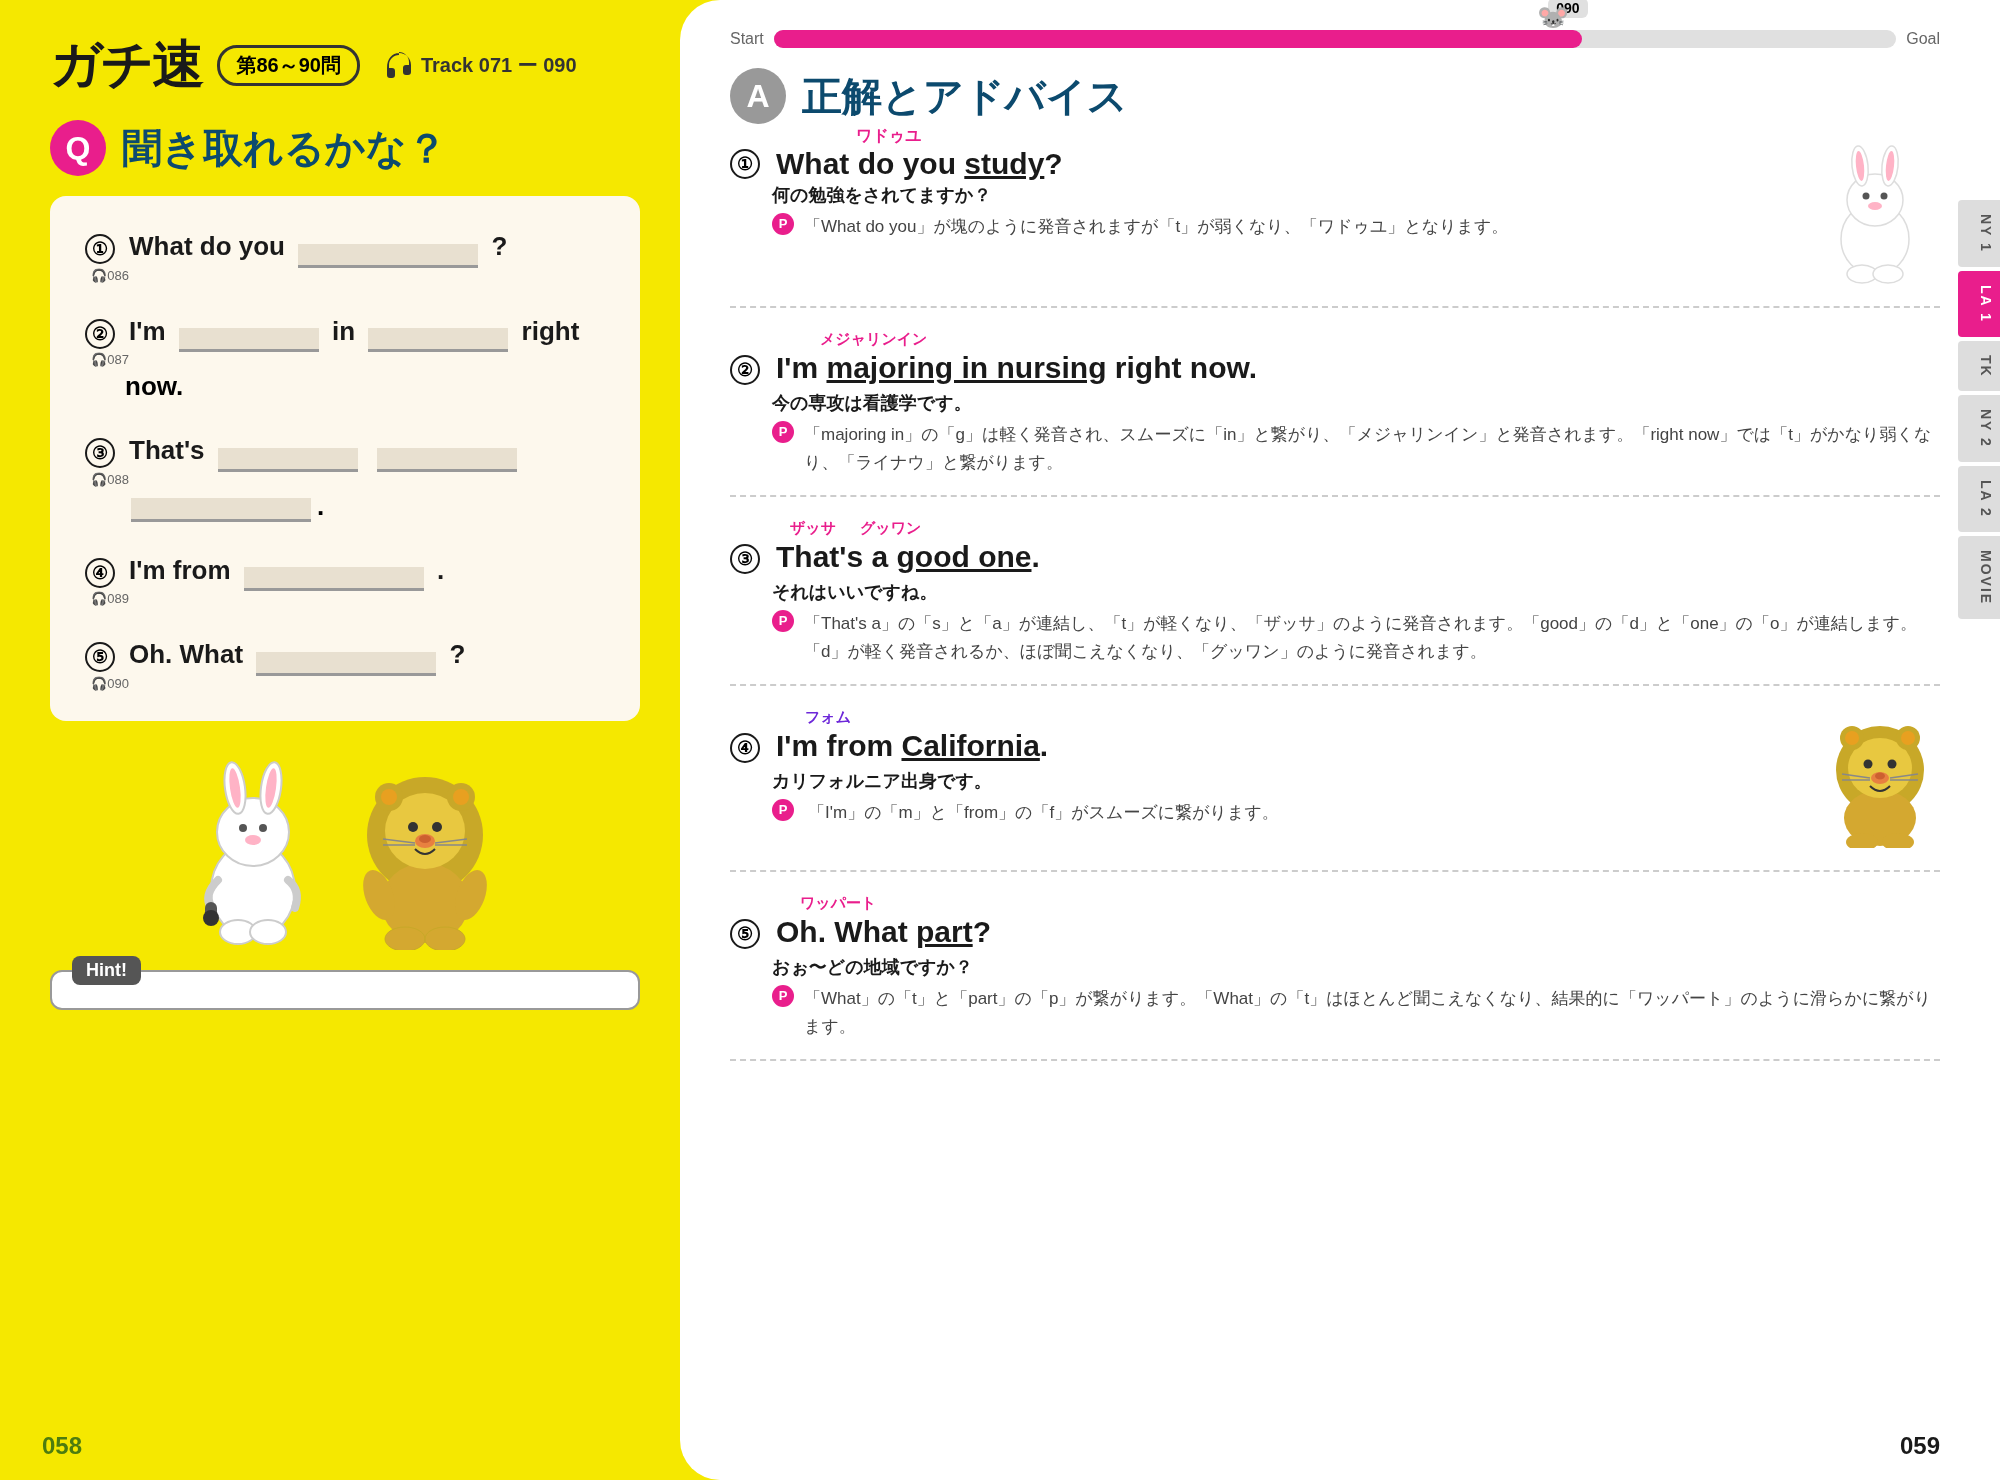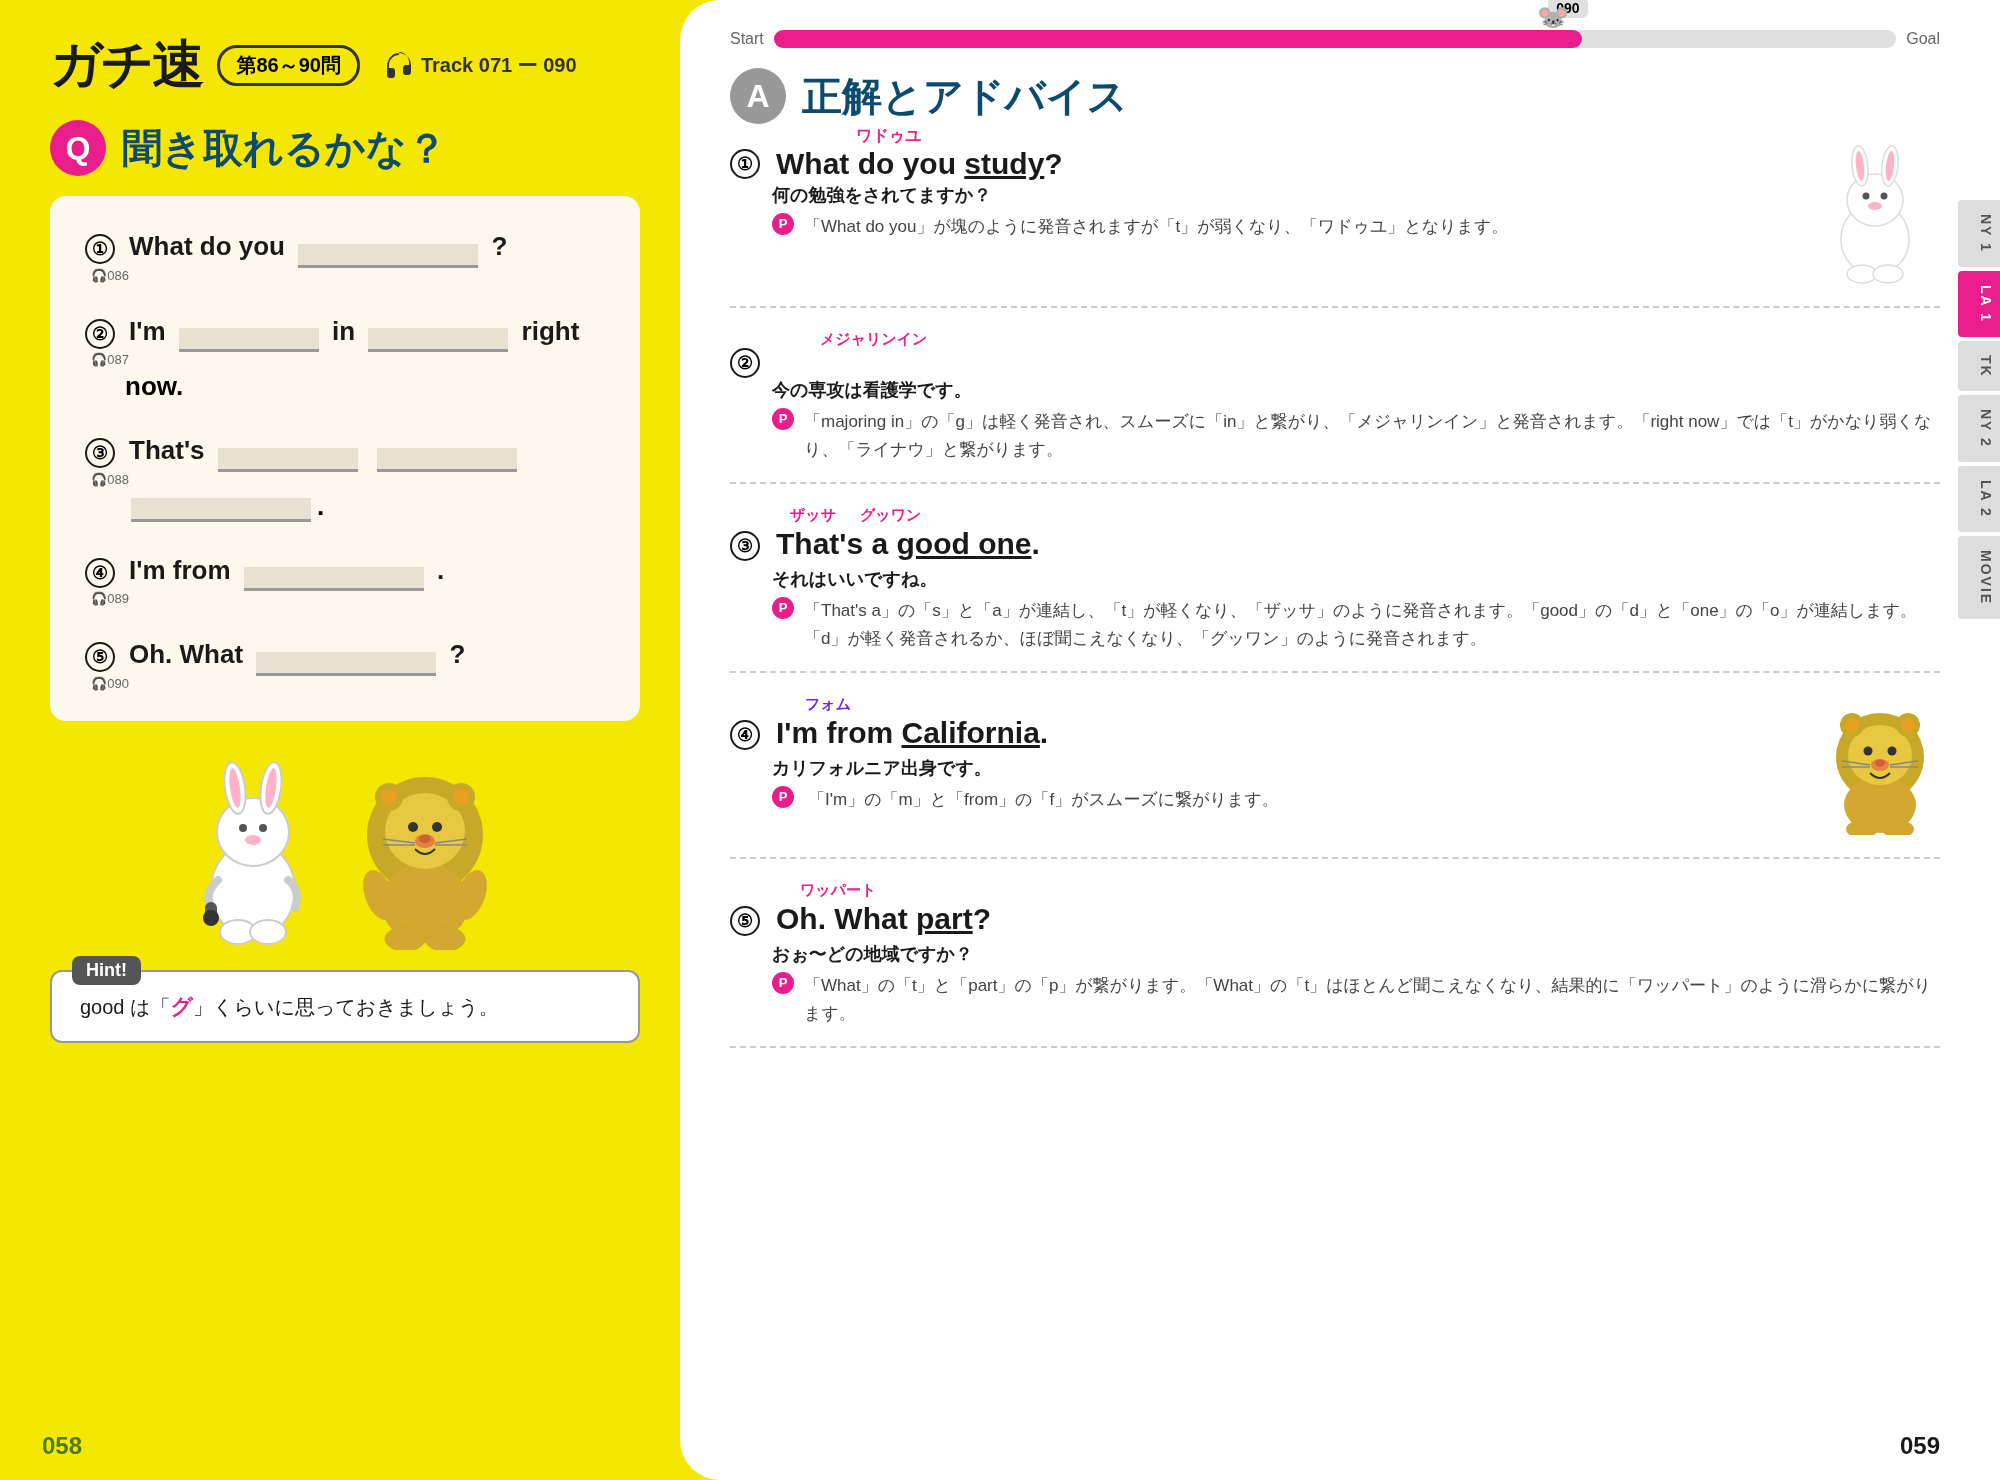--- a/index.html
+++ b/index.html
@@ -527,23 +527,20 @@
         <ellipse cx="62" cy="184" rx="20" ry="12" fill="#d4a830" stroke="#c8a828" stroke-width="1"></ellipse>
         <ellipse cx="102" cy="184" rx="20" ry="12" fill="#d4a830" stroke="#c8a828" stroke-width="1"></ellipse>
 
         <ellipse cx="36" cy="140" rx="14" ry="26" fill="#d4a830" transform="rotate(-20, 36, 140)"></ellipse>
         <ellipse cx="128" cy="140" rx="14" ry="26" fill="#d4a830" transform="rotate(20, 128, 140)"></ellipse>
       </svg>
     </div>
 
     <div class="hint-box">
       <span class="hint-label">Hint!</span>
-      <p class="hint-text">
-        good は「<span class="hint-highlight">グ</span>」くらいに思っておきましょう。
-      </p>
     </div>
 
     <div class="page-num-left">058</div>
   </div>
 
   <div class="right-page">
 
     <div class="progress-bar-area">
       <span class="progress-label-start">Start</span>
       <div class="progress-track">
@@ -598,20 +595,21 @@
         </div>
       </div>
     </div>
 
     <div class="answer-item">
       <div style="position:relative;margin-bottom:6px;">
         <span style="font-size:15px;color:#e91e8c;font-weight:600;position:absolute;top:0;left:90px;">メジャリンイン</span>
       </div>
       <div style="display:flex;align-items:center;gap:8px;margin-top:18px;">
         <span class="num-circle" style="flex-shrink:0;">②</span>
+        <span class="answer-title">I'm <span class="underline">majoring in nursing</span> right now.</span>
       </div>
       <div class="answer-jp" style="margin-left:42px;">今の専攻は看護学です。</div>
       <div class="advice-row" style="margin-left:42px;">
         <span class="advice-p">P</span>
         <span class="advice-text" style="margin-left:4px;">「majoring in」の「g」は軽く発音され、スムーズに「in」と繋がり、「メジャリンイン」と発音されます。「right now」では「t」がかなり弱くなり、「ライナウ」と繋がります。</span>
       </div>
     </div>
 
     <div class="answer-item">
       <div style="position:relative;margin-bottom:6px;">

